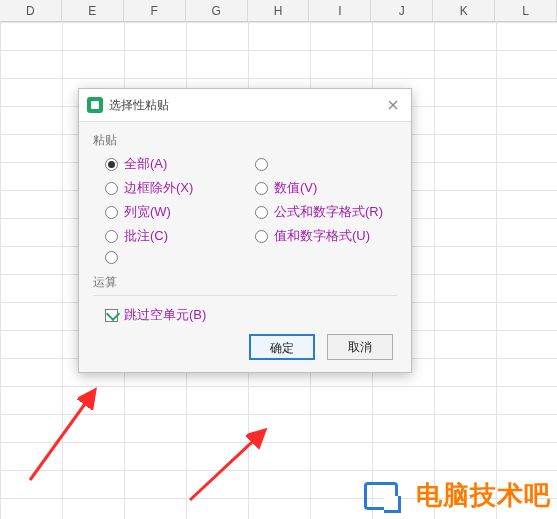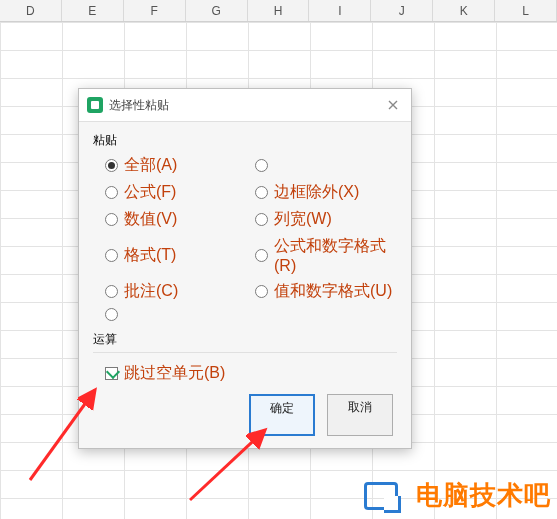--- a/index.html
+++ b/index.html
@@ -71,35 +71,35 @@
     margin-right: 6px;
   }
   .appicon svg { width: 10px; height: 10px; fill: #fff; }
   .title { color: #444; flex: 1; }
   .close {
     width: 20px; height: 20px;
     display: flex; align-items: center; justify-content: center;
     color: #888; cursor: pointer;
   }
   .body { padding: 8px 14px 12px 14px; }
-  .section-label { color: #000000; margin: 2px 0 4px 0; }
+  .section-label { color: #737373; margin: 2px 0 4px 0; }
   .opts {
     display: grid;
     grid-template-columns: 1fr 1fr;
     column-gap: 8px;
     row-gap: 6px;
     padding: 2px 0 8px 12px;
   }
   .opts.single { grid-template-columns: 1fr 1fr; }
   .row {
     display: flex;
     align-items: center;
     gap: 6px;
-    color: #c2410c;
-    font-size: 16px;
+    color: #a21caf;
+    font-size: 13px;
   }
   .radio, .check {
     width: 13px; height: 13px;
     border: 1px solid #7a7a7a;
     background: #fff;
     flex: 0 0 auto;
     position: relative;
   }
   .radio { border-radius: 50%; }
   .radio.sel::after {
@@ -128,21 +128,21 @@
     padding: 2px 0 10px 12px;
   }
   .btns {
     display: flex;
     justify-content: flex-end;
     gap: 12px;
     padding-right: 4px;
   }
   .btn {
     min-width: 66px;
-    height: 42px;
+    height: 26px;
     line-height: 24px;
     text-align: center;
     border: 1px solid #adadad;
     background: #f0f0f0;
     color: #222;
     cursor: pointer;
   }
   .btn.primary {
     border: 2px solid #2a7bd1;
     background: #eef5fc;
@@ -220,40 +220,32 @@
       <div class="row">
           <span class="radio sel"></span>
           <span>全部(A)</span>
         </div>
       <div class="row">
           <span class="radio"></span>
         </div>
 
       <div class="row">
           <span class="radio"></span>
-          <span>公式(F)</span>
-        </div>
-      <div class="row">
-          <span class="radio"></span>
           <span>边框除外(X)</span>
         </div>
 
       <div class="row">
           <span class="radio"></span>
           <span>数值(V)</span>
         </div>
       <div class="row">
           <span class="radio"></span>
           <span>列宽(W)</span>
         </div>
 
-      <div class="row">
-          <span class="radio"></span>
-          <span>格式(T)</span>
-        </div>
       <div class="row">
           <span class="radio"></span>
           <span>公式和数字格式(R)</span>
         </div>
 
       <div class="row">
           <span class="radio"></span>
           <span>批注(C)</span>
         </div>
       <div class="row">

